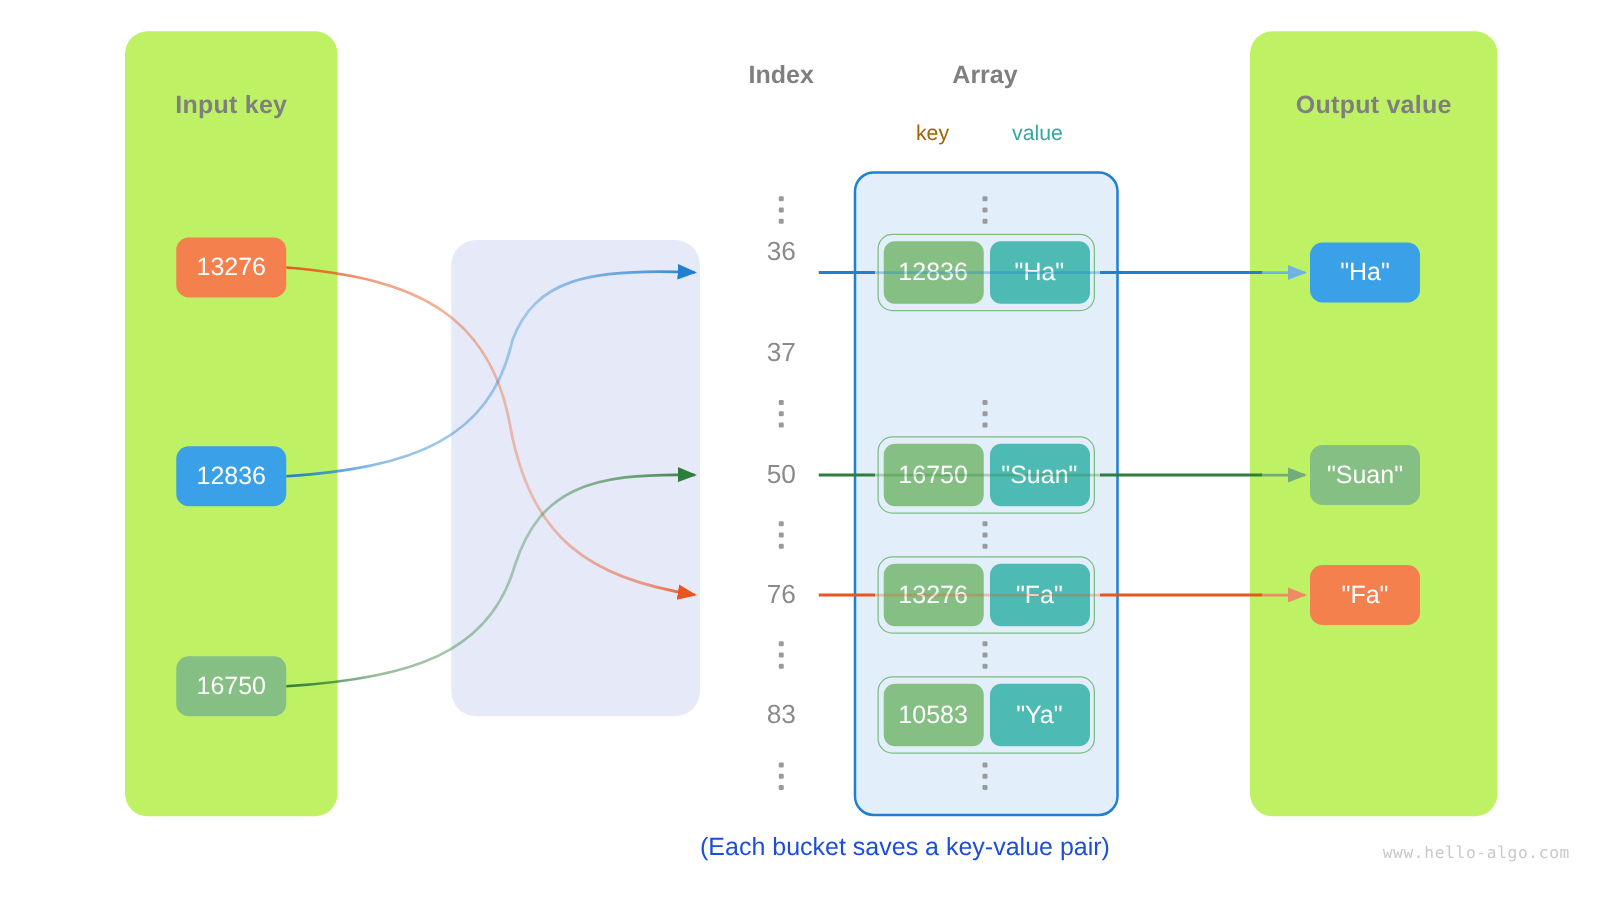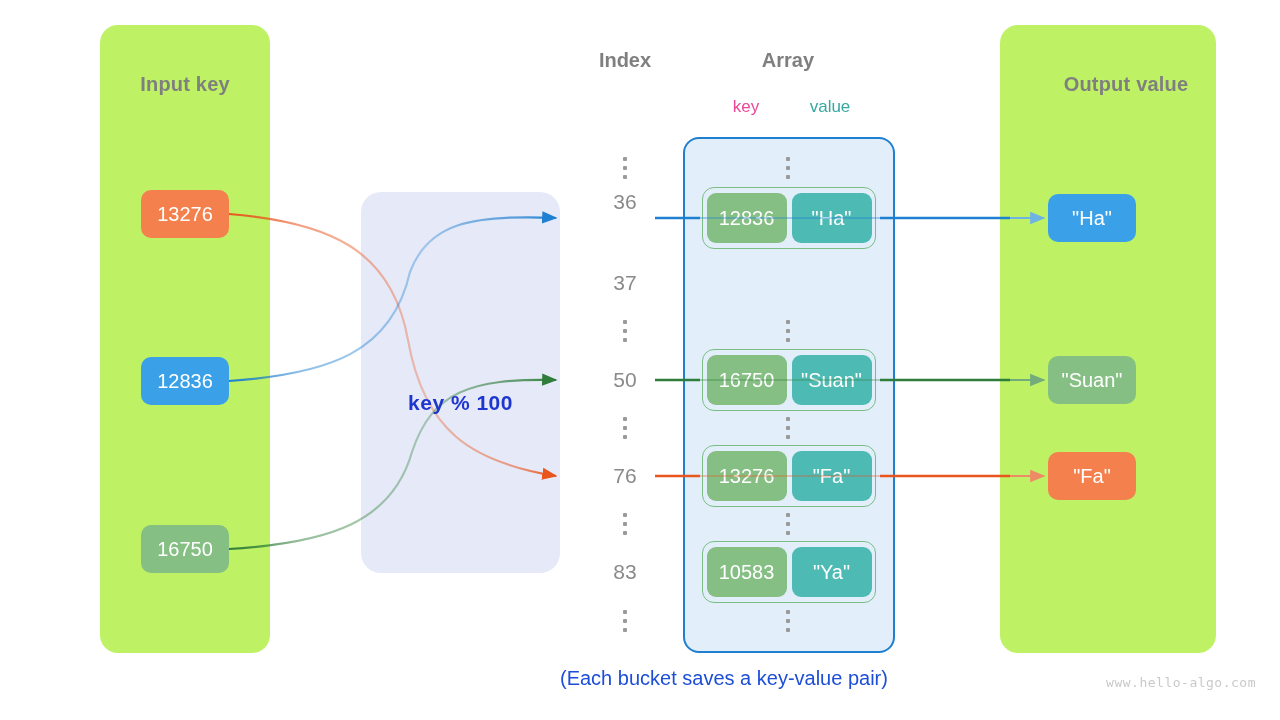--- a/index.html
+++ b/index.html
@@ -8,21 +8,21 @@
     font-family:"Liberation Sans", sans-serif;
     -webkit-font-smoothing:antialiased;
   }
   #stage{position:relative;width:1280px;height:720px;}
 
   
   .side-panel{
     position:absolute;background:#bef264;border-radius:18px;
   }
   #input-panel{left:100px;top:25px;width:170px;height:628px;}
-  #output-panel{left:1000px;top:25px;width:198px;height:628px;padding-left:18px;}
+  #output-panel{left:1000px;top:25px;width:198px;height:628px;}
   .panel-title{
     position:absolute;width:100%;text-align:center;
     font-size:20px;font-weight:bold;color:#7f7f7f;letter-spacing:.2px;
   }
   #input-panel .panel-title{top:48px;}
   #output-panel .panel-title{top:48px;}
 
   
   #hash-box{
     position:absolute;left:361px;top:192px;width:199px;height:381px;
@@ -38,21 +38,21 @@
   }
 
   
   .col-head{
     position:absolute;font-size:20px;font-weight:bold;color:#7f7f7f;
     text-align:center;
   }
   #index-head{left:566px;top:49px;width:118px;}
   #array-head{left:729px;top:49px;width:118px;}
   .subhead{position:absolute;font-size:17px;text-align:center;}
-  #key-head{left:706px;top:97px;width:80px;color:#ec4899;}
+  #key-head{left:706px;top:97px;width:80px;color:#a16207;}
   #value-head{left:790px;top:97px;width:80px;color:#37a8a0;}
 
   
   #array-panel{
     position:absolute;left:683px;top:137px;width:212px;height:516px;
     background:#e2effa;border:2px solid #1f7fd0;border-radius:16px;
     box-sizing:border-box;
   }
 
   
@@ -177,21 +177,20 @@
 
   <div class="side-panel" id="input-panel">
     <div class="panel-title">Input key</div>
   </div>
 
   <div class="side-panel" id="output-panel">
     <div class="panel-title">Output value</div>
   </div>
 
   <div id="hash-box"></div>
-  <div id="hash-formula">key % 100</div>
 
   <div class="col-head" id="index-head">Index</div>
   <div class="col-head" id="array-head">Array</div>
   <div class="subhead" id="key-head">key</div>
   <div class="subhead" id="value-head">value</div>
 
   <div id="array-panel"></div>
 
   <div class="index-label" style="top:202px">36</div>
   <div class="index-label" style="top:283px">37</div>

